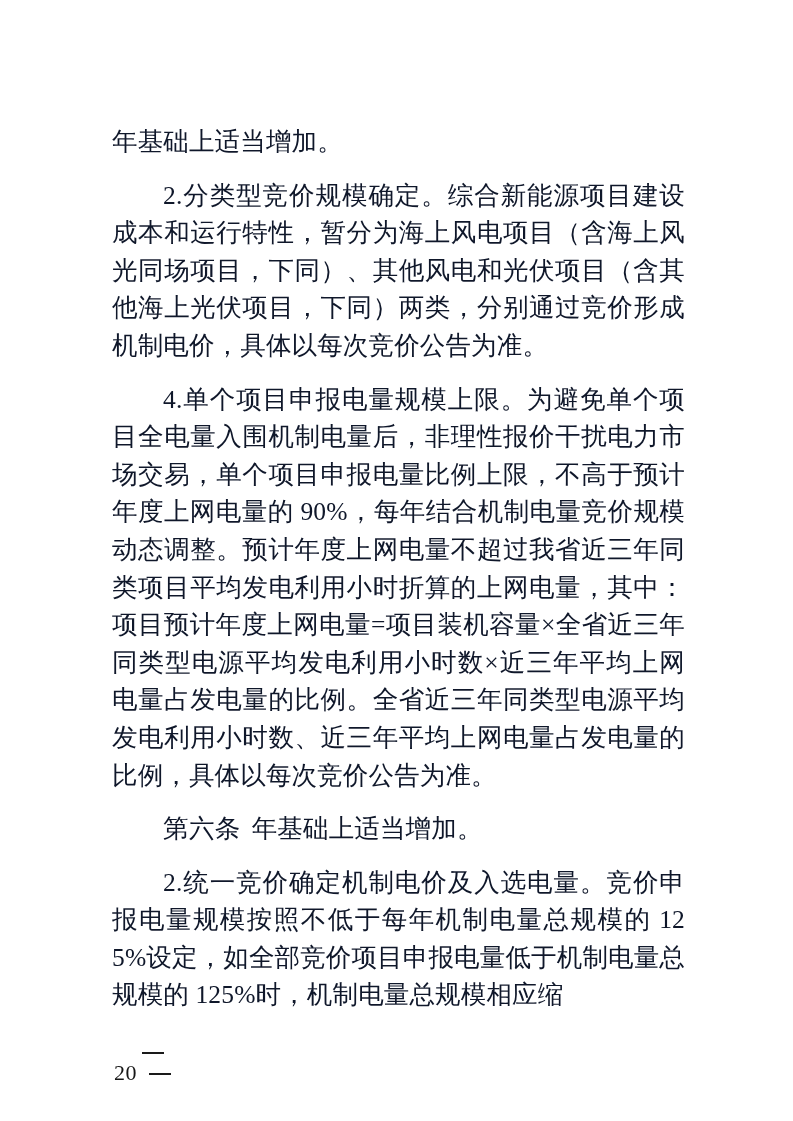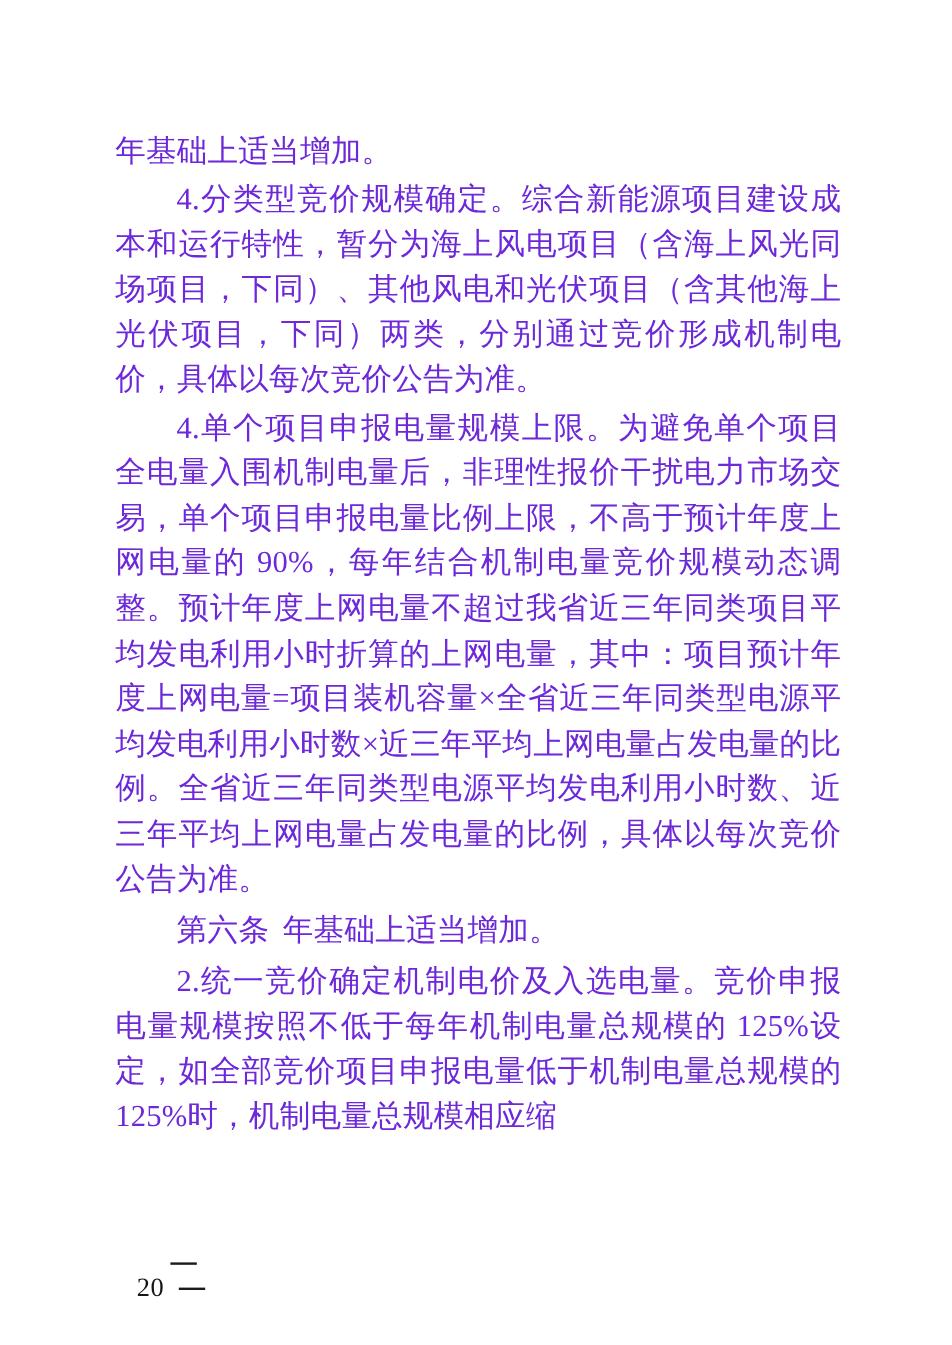--- a/index.html
+++ b/index.html
@@ -21,28 +21,28 @@
 
   
   #body-text {
     position: absolute;
     left: 96px;
     top: 107px;
     width: 605px;
   }
 
   .para {
-    margin: 0;
+    margin: 16px;
     font-size: 25.5px;
     line-height: 37.6px;
     text-align: justify;
     text-align-last: left;
     text-justify: inter-character;
     letter-spacing: 0.15px;
-    color: #6d28d9;
+    color: #0f172a;
     word-break: break-all;
     font-weight: 400;
   }
 
   .para.indent {
     text-indent: 51px;
   }
 
   
   .gap-sm { margin-top: 2.5px; }
@@ -103,21 +103,21 @@
 </style>
 </head>
 <body>
 
 <div id="page">
 
   <div id="body-text">
 
     <p class="para">年基础上适当增加。</p>
 
-    <p class="para indent gap-sm">4.分类型竞价规模确定。综合新能源项目建设成本和运行特性，暂分为海上风电项目（含海上风光同场项目，下同）、其他风电和光伏项目（含其他海上光伏项目，下同）两类，分别通过竞价形成机制电价，具体以每次竞价公告为准。</p>
+    <p class="para indent gap-sm">2.分类型竞价规模确定。综合新能源项目建设成本和运行特性，暂分为海上风电项目（含海上风光同场项目，下同）、其他风电和光伏项目（含其他海上光伏项目，下同）两类，分别通过竞价形成机制电价，具体以每次竞价公告为准。</p>
 
     <p class="para indent gap-sm">4.单个项目申报电量规模上限。为避免单个项目全电量入围机制电量后，非理性报价干扰电力市场交易，单个项目申报电量比例上限，不高于预计年度上网电量的 90%，每年结合机制电量竞价规模动态调整。预计年度上网电量不超过我省近三年同类项目平均发电利用小时折算的上网电量，其中：项目预计年度上网电量=项目装机容量×全省近三年同类型电源平均发电利用小时数×近三年平均上网电量占发电量的比例。全省近三年同类型电源平均发电利用小时数、近三年平均上网电量占发电量的比例，具体以每次竞价公告为准。</p>
 
     <p class="para indent gap-md"><span class="term">第六条</span><span class="term-sep"></span><span>年基础上适当增加。</span></p>
 
 
     <p class="para indent gap-md">2.统一竞价确定机制电价及入选电量。竞价申报电量规模按照不低于每年机制电量总规模的 125%设定，如全部竞价项目申报电量低于机制电量总规模的 125%时，机制电量总规模相应缩</p>
 
   </div>
 

